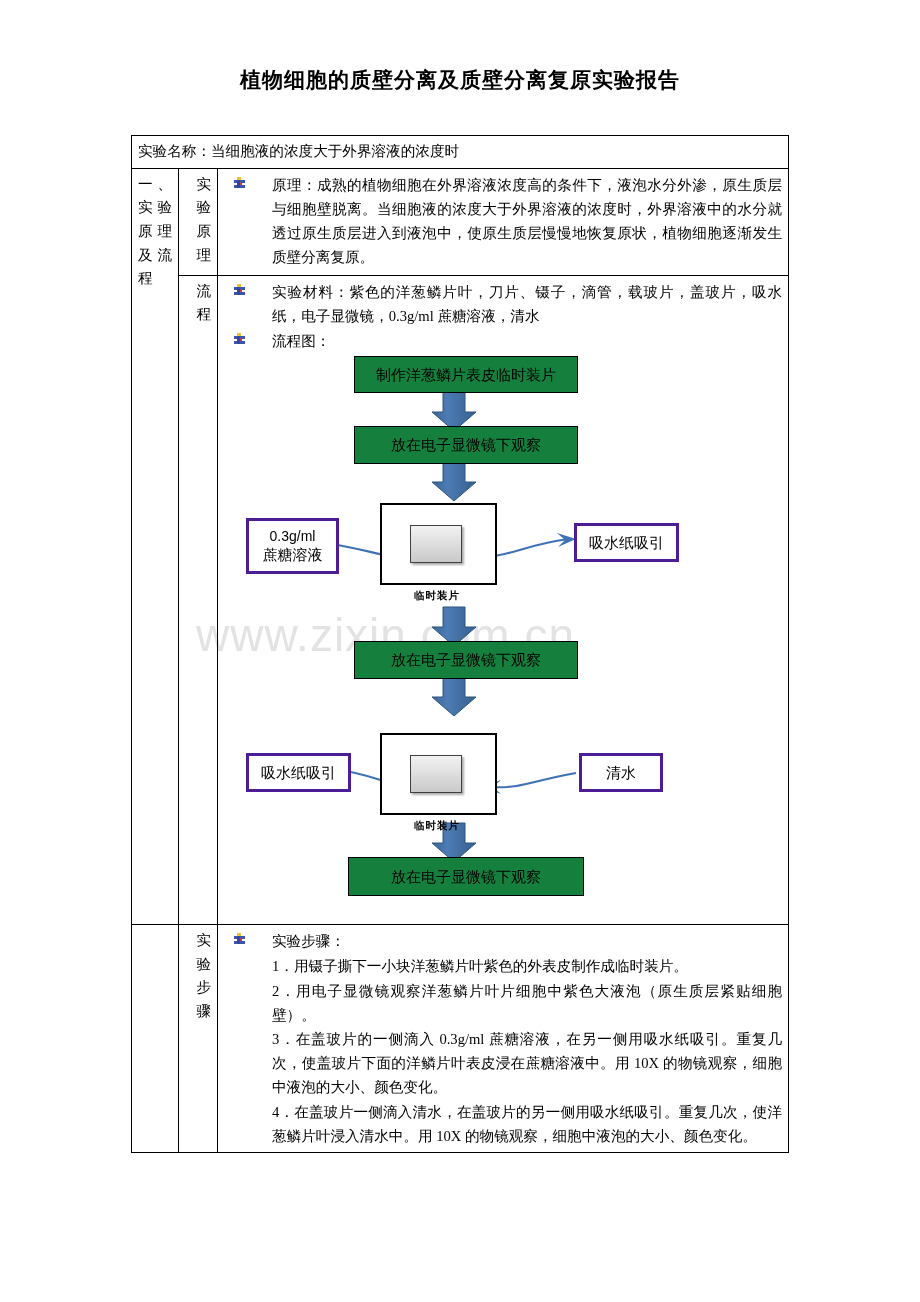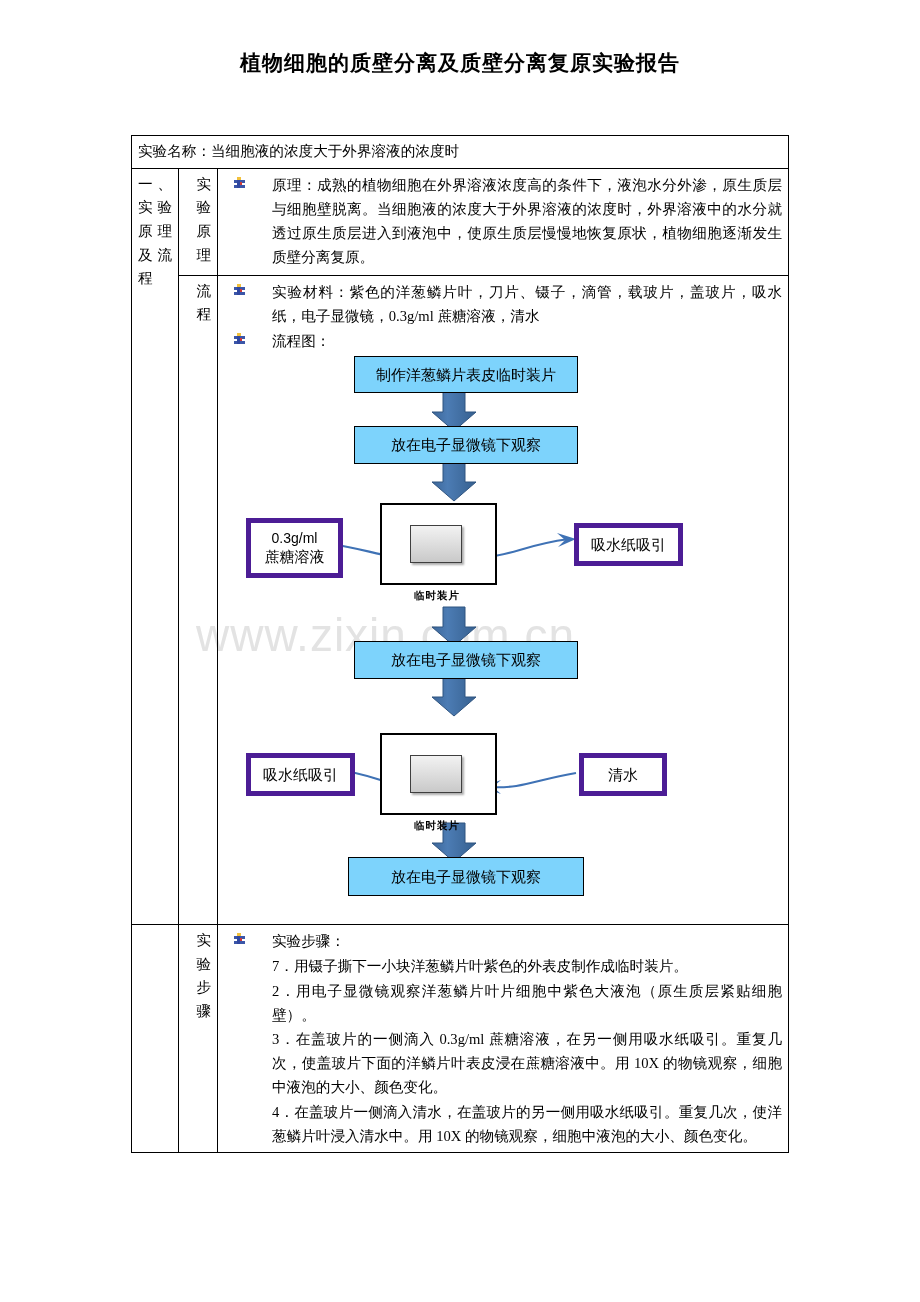--- a/index.html
+++ b/index.html
@@ -13,21 +13,21 @@
   
   .watermark{
     position:absolute;left:196px;top:608px;width:620px;
     font-family:"Liberation Sans","DejaVu Sans",sans-serif;
     font-size:46px;color:#e3e3e3;letter-spacing:1px;
     white-space:nowrap;user-select:none;z-index:1;
   }
 
   
   .doc-title{
-    position:absolute;left:0;top:49px;width:920px;text-align:center;
+    position:absolute;left:0;top:66px;width:920px;text-align:center;
     font-size:21px;font-weight:bold;letter-spacing:1px;z-index:3;
   }
 
   
   .tbl{
     position:absolute;left:131px;top:135px;width:658px;
     border-collapse:collapse;z-index:3;background:transparent;
   }
   .tbl td{
     border:1px solid #000;vertical-align:top;
@@ -61,26 +61,26 @@
   .bul i{position:absolute;display:block;}
   .bul .b1{left:3px;top:0;width:4px;height:5px;background:#f2c13c;}
   .bul .b2{left:0;top:3px;width:11px;height:3px;background:#3b56a8;}
   .bul .b3{left:3px;top:5px;width:5px;height:4px;background:#cc3a3a;}
   .bul .b4{left:0;top:8px;width:11px;height:3px;background:#3b56a8;}
   .bul .b5{left:3px;top:3px;width:3px;height:8px;background:#2f47a0;}
 
   
   .flow{position:relative;width:100%;height:565px;margin-top:2px;}
   .fbox{
-    position:absolute;border:1.4px solid #000;background:#7dd3fc;
+    position:absolute;border:1.4px solid #000;background:#15803d;
     display:flex;align-items:center;justify-content:center;
     font-size:15px;white-space:nowrap;
   }
   .sbox{
-    position:absolute;border:5px solid #4c1d95;background:#fff;
+    position:absolute;border:3px solid #4c1d95;background:#fff;
     display:flex;flex-direction:column;align-items:center;
     justify-content:center;font-size:15px;line-height:1.35;
   }
   .sbox .en{font-family:"Liberation Sans","DejaVu Sans",sans-serif;font-size:14px;}
   .slide-frame{
     position:absolute;border:2.4px solid #000;background:#fff;
   }
   .coverslip{
     position:absolute;
     background:linear-gradient(to bottom,#f2f2f2 0%,#e2e2e2 40%,#c9c9c9 100%);
@@ -225,21 +225,21 @@
           <div class="bullet-row">
             <span class="bul">
               <i class="b1"></i>
                 <i class="b2"></i>
                 <i class="b3"></i>
                 <i class="b4"></i>
                 <i class="b5"></i>
             </span>
             <p class="para">实验步骤：</p>
           </div>
-          <p class="step-line">7．用镊子撕下一小块洋葱鳞片叶紫色的外表皮制作成临时装片。</p>
+          <p class="step-line">1．用镊子撕下一小块洋葱鳞片叶紫色的外表皮制作成临时装片。</p>
           <p class="step-line">2．用电子显微镜观察洋葱鳞片叶片细胞中紫色大液泡（原生质层紧贴细胞壁）。</p>
           <p class="step-line">3．在盖玻片的一侧滴入 0.3g/ml 蔗糖溶液，在另一侧用吸水纸吸引。重复几次，使盖玻片下面的洋鳞片叶表皮浸在蔗糖溶液中。用 10X 的物镜观察，细胞中液泡的大小、颜色变化。</p>
           <p class="step-line">4．在盖玻片一侧滴入清水，在盖玻片的另一侧用吸水纸吸引。重复几次，使洋葱鳞片叶浸入清水中。用 10X 的物镜观察，细胞中液泡的大小、颜色变化。</p>
         </td>
       </tr>
     </tbody>
   </table>
 </div>
 
 </body></html>

